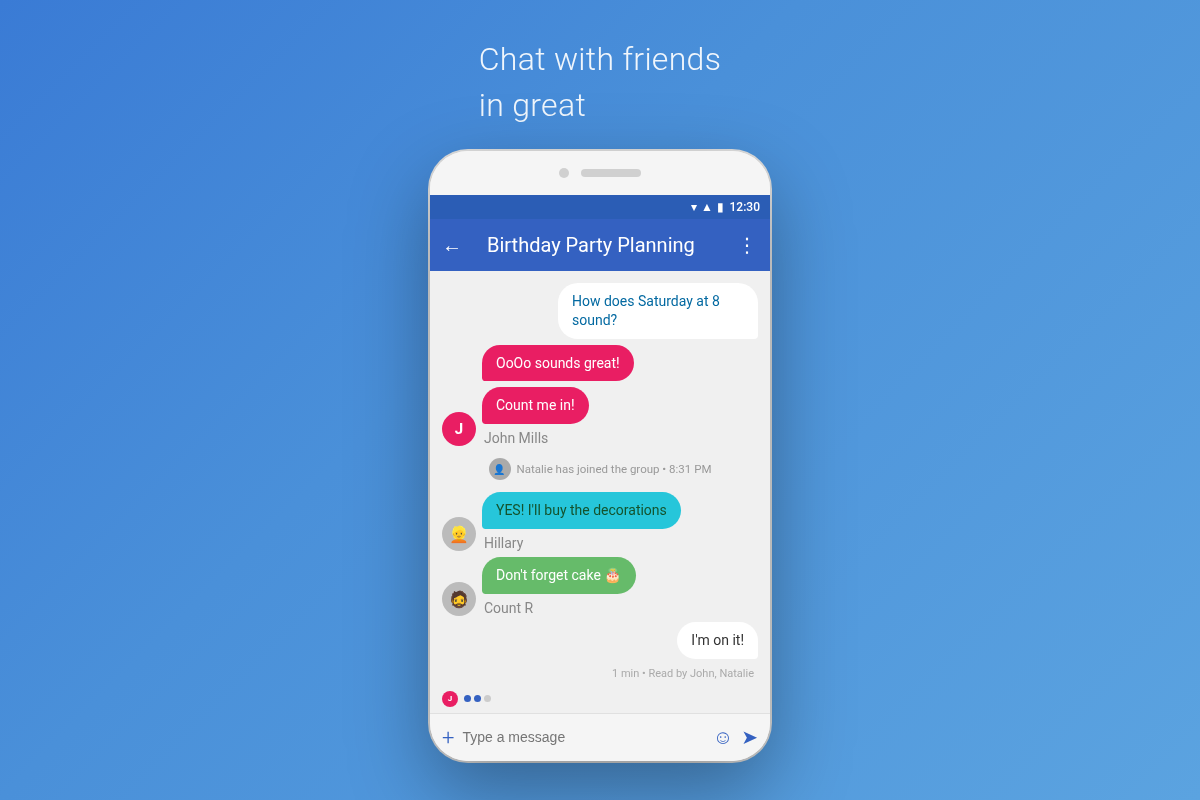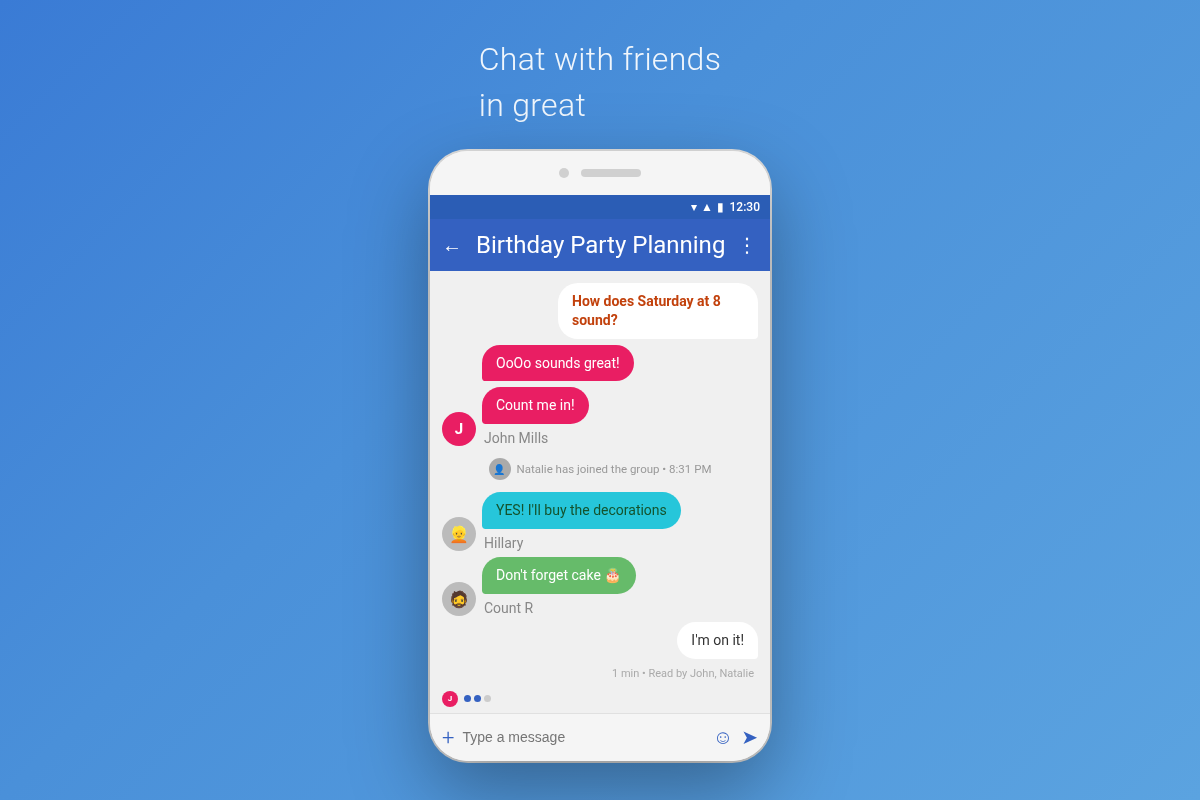--- a/index.html
+++ b/index.html
@@ -96,23 +96,24 @@
       flex-shrink: 0;
     }
     .toolbar-back {
       color: white;
       font-size: 20px;
       margin-right: 14px;
       cursor: pointer;
     }
     .toolbar-title {
       color: white;
-      font-size: 24px;
+      font-size: 20px;
       font-weight: 400;
       flex: 1;
+      margin-left: 11px;
     }
     .toolbar-menu {
       color: white;
       font-size: 20px;
       cursor: pointer;
       letter-spacing: 1px;
     }
 
     
     .chat-area {
@@ -160,23 +161,22 @@
     .bubble {
       padding: 9px 14px;
       border-radius: 20px;
       font-size: 14px;
       font-weight: 400;
       max-width: 200px;
       line-height: 1.35;
     }
     .bubble.white {
       background: white;
-      color: #c2410c;
+      color: #0369a1;
       border-radius: 20px 20px 4px 20px;
-      font-weight: bold;
     }
     .bubble.pink {
       background: #e91e63;
       color: white;
       border-radius: 20px 20px 20px 4px;
     }
     .bubble.teal {
       background: #26c6da;
       color: #14532d;
       border-radius: 20px 20px 20px 4px;

